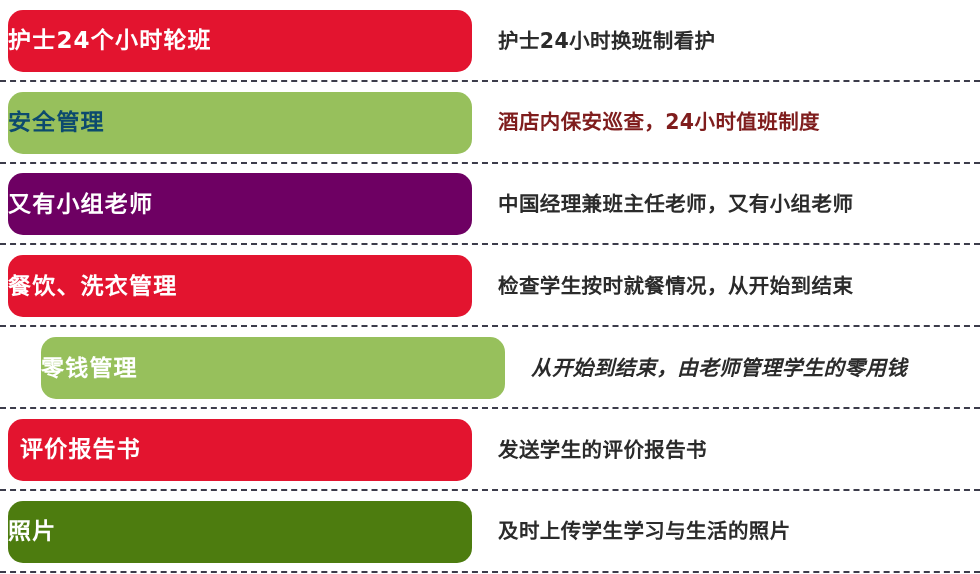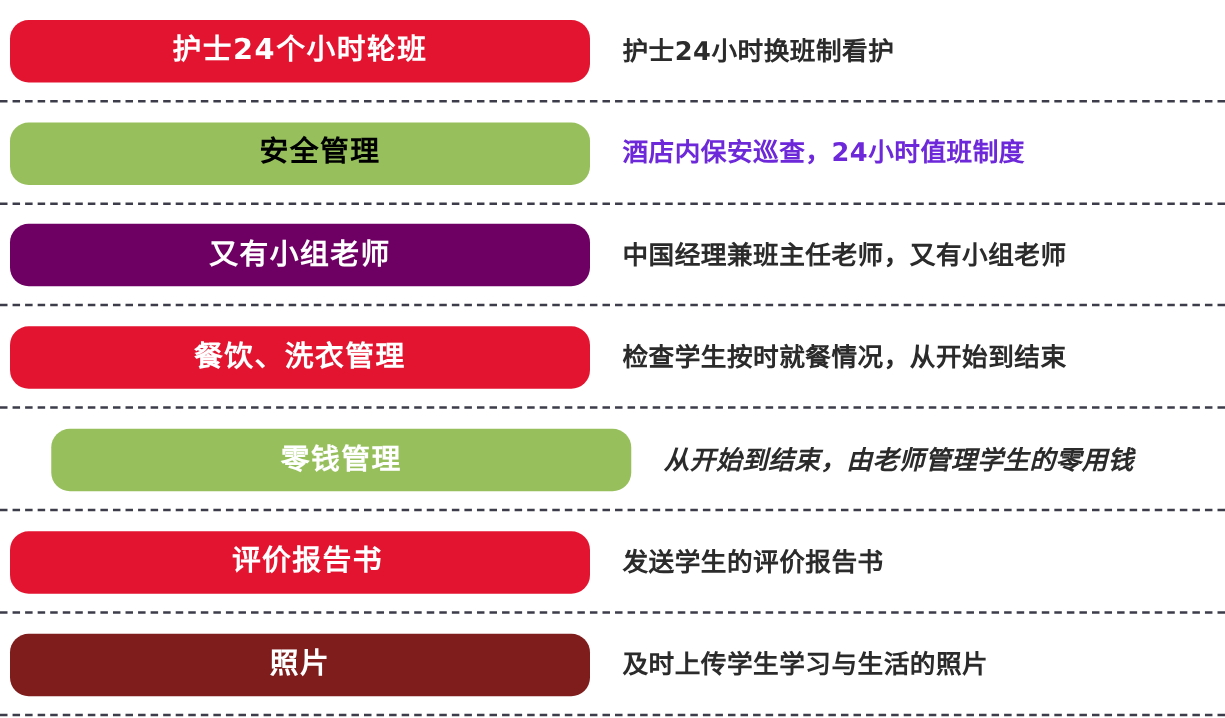--- a/index.html
+++ b/index.html
@@ -39,26 +39,26 @@
     right: 0;
     bottom: 0;
     height: 0;
     border-bottom: 2px dashed #3c3c4a;
     pointer-events: none;
   }
 
   .pill {
     width: 464px;
     min-width: 464px;
-    height: 50px;
+    height: 62px;
     margin-left: 8px;
     border-radius: 15px;
     display: flex;
     align-items: center;
-    justify-content: center;
+    justify-content: flex-start;
     box-sizing: border-box;
   }
 
   .pill-label {
     color: #ffffff;
     font-size: 23px;
     font-weight: bold;
     letter-spacing: 1.2px;
     line-height: 1;
     text-align: center;
@@ -82,23 +82,23 @@
 
   <div class="feature-row">
     <div class="pill" style="background: rgb(227, 20, 47);">
       <span class="pill-label" style="color: rgb(255, 255, 255);">护士24个小时轮班</span>
     </div>
     <div class="desc" style="color: rgb(43, 43, 43); text-align: center;">护士24小时换班制看护</div>
   </div>
 
   <div class="feature-row">
     <div class="pill" style="background: rgb(151, 192, 92);">
-      <span class="pill-label" style="color: #000000; margin-left: 32px;">安全管理</span>
+      <span class="pill-label" style="color: #0c4a6e;">安全管理</span>
     </div>
-    <div class="desc" style="color: #6d28d9;">酒店内保安巡查，24小时值班制度</div>
+    <div class="desc" style="color: #7f1d1d;">酒店内保安巡查，24小时值班制度</div>
   </div>
 
   <div class="feature-row">
     <div class="pill" style="background: rgb(110, 0, 99);">
       <span class="pill-label" style="color: rgb(255, 255, 255);">又有小组老师</span>
     </div>
     <div class="desc" style="color: rgb(43, 43, 43); text-align: right;">中国经理兼班主任老师，又有小组老师</div>
   </div>
 
   <div class="feature-row">
@@ -116,19 +116,19 @@
   </div>
 
   <div class="feature-row">
     <div class="pill" style="background: rgb(227, 20, 47);">
       <span class="pill-label" style="color: rgb(255, 255, 255); margin-left: 12px;">评价报告书</span>
     </div>
     <div class="desc" style="color: rgb(43, 43, 43);">发送学生的评价报告书</div>
   </div>
 
   <div class="feature-row">
-    <div class="pill" style="background: #7f1d1d;">
+    <div class="pill" style="background: #4d7c0f;">
       <span class="pill-label" style="color: rgb(255, 255, 255);">照片</span>
     </div>
     <div class="desc" style="color: rgb(43, 43, 43); text-align: right;">及时上传学生学习与生活的照片</div>
   </div>
 
 </div>
 
 </body></html>

